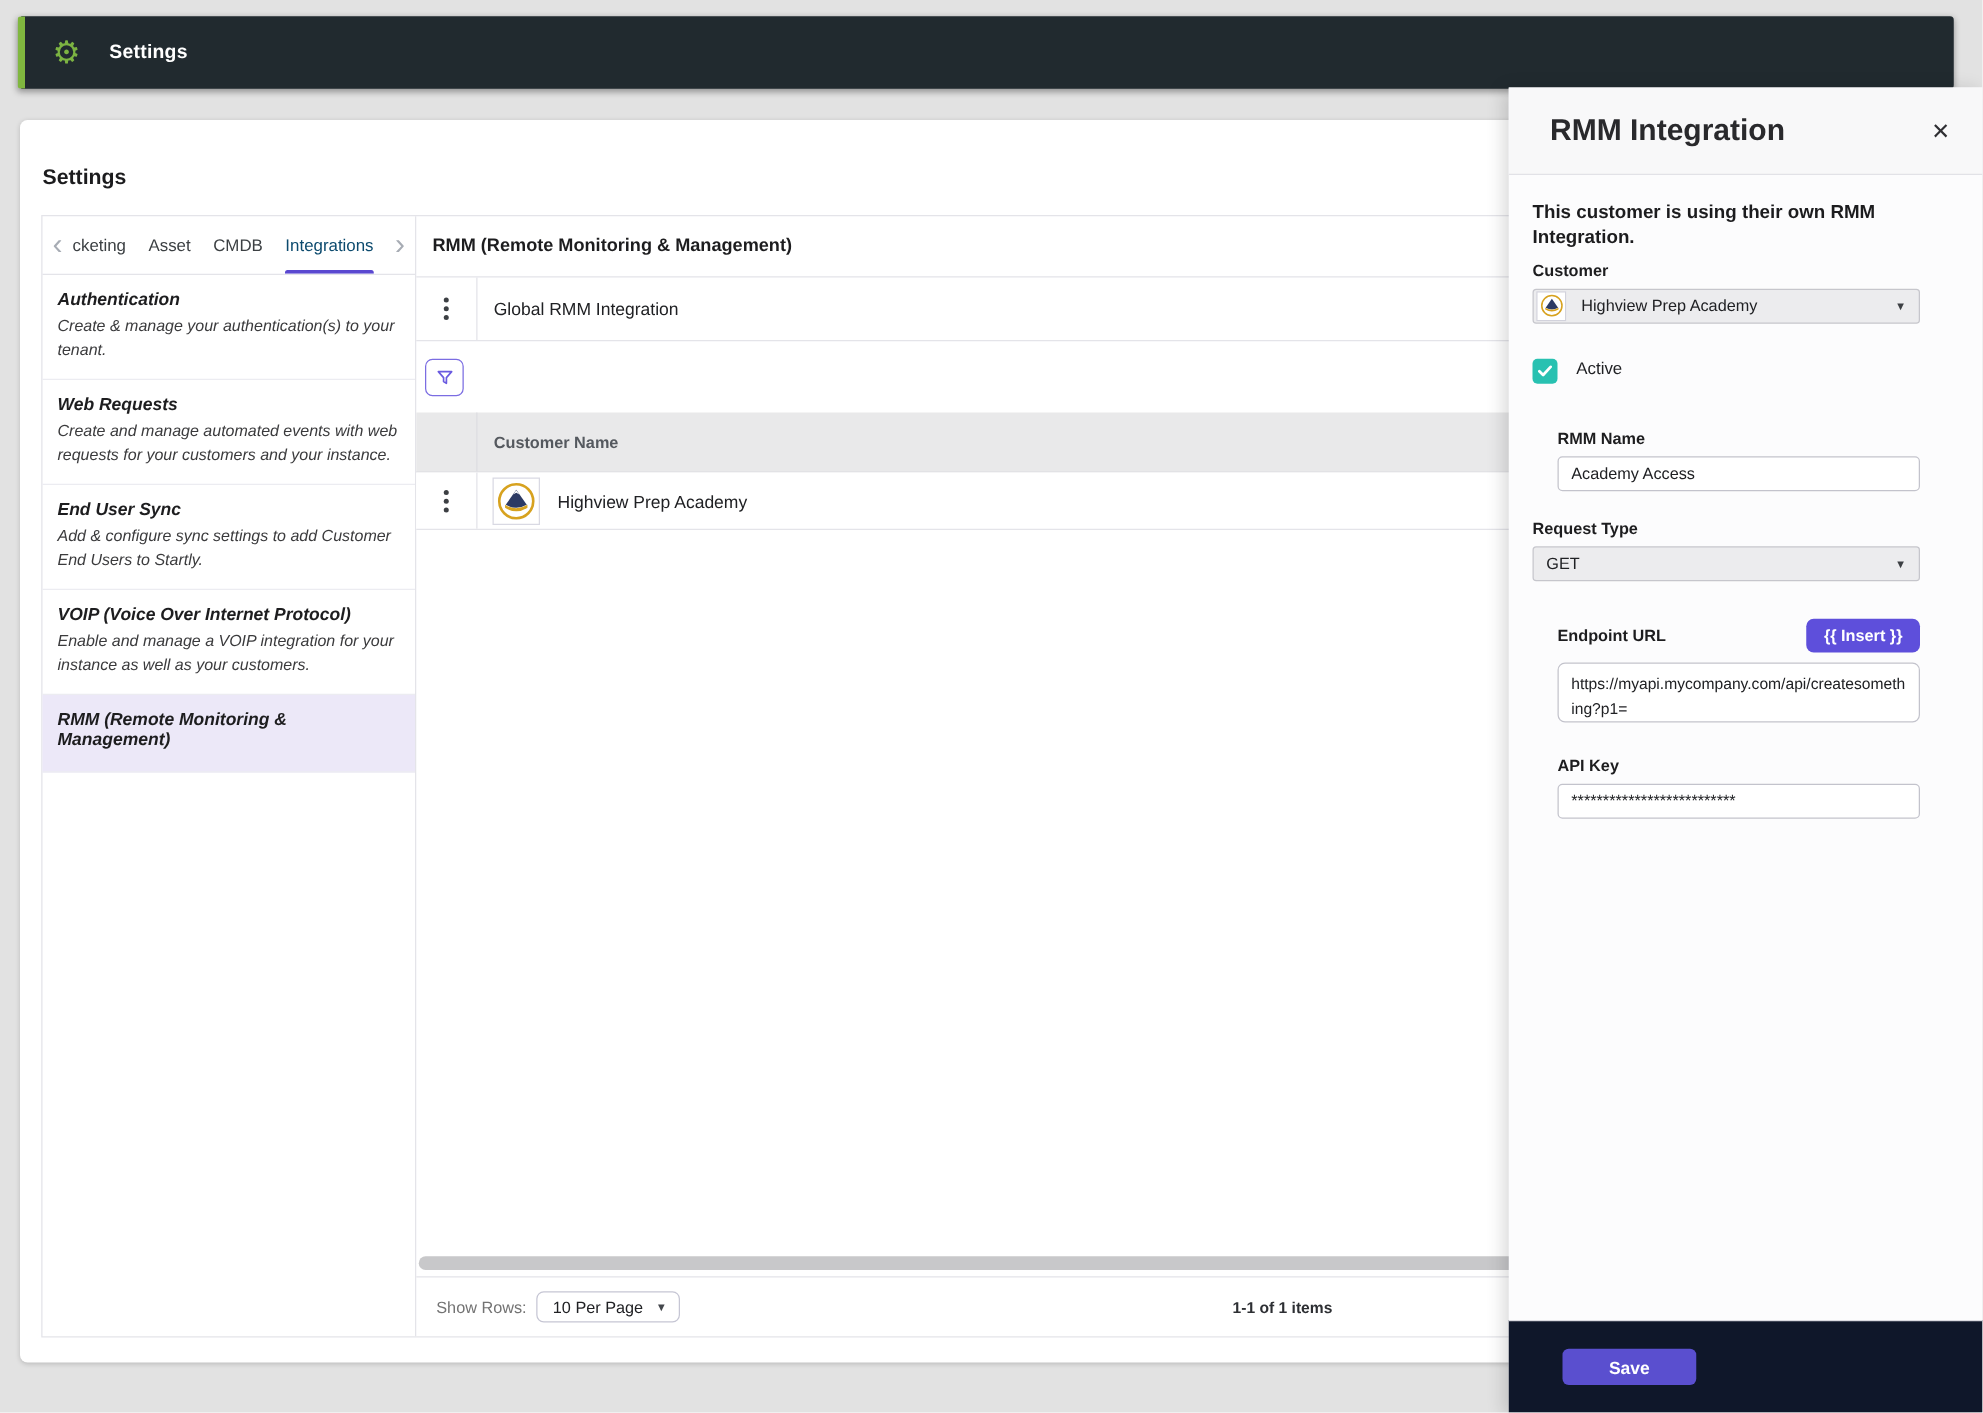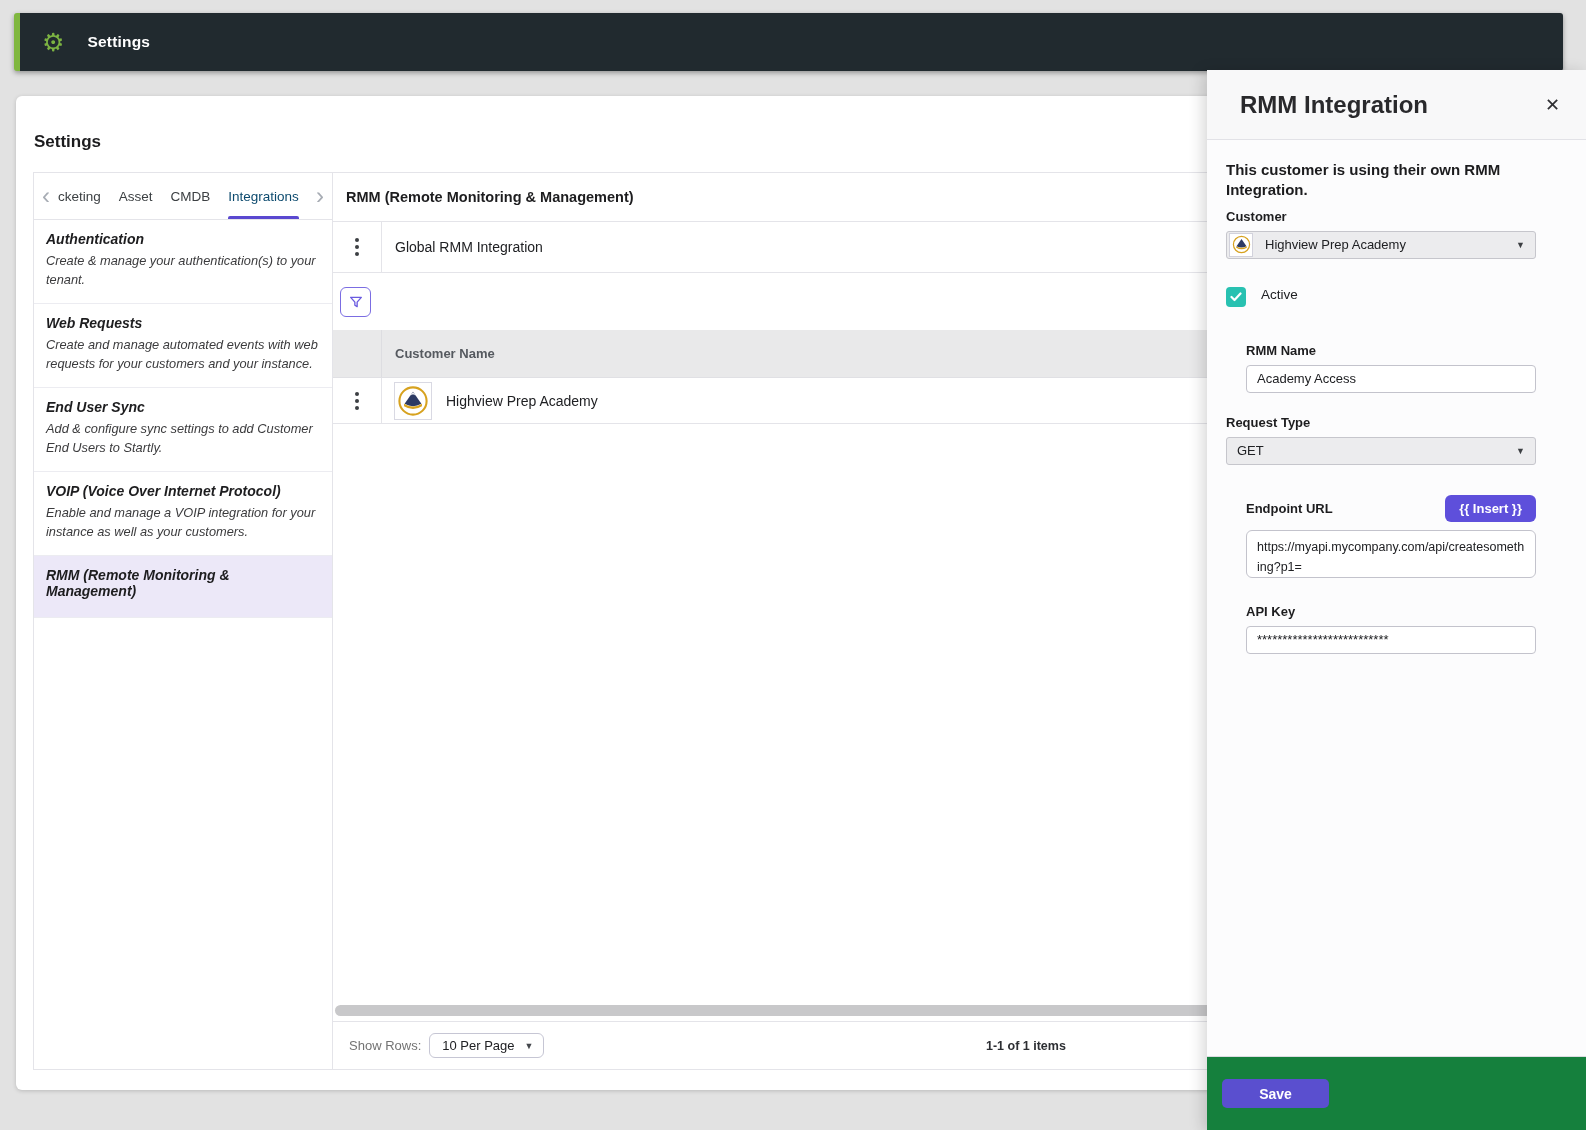--- a/index.html
+++ b/index.html
@@ -148,22 +148,22 @@
     border:none; border-radius:6px; padding:6px 14px; cursor:pointer;
     font-family:"Liberation Sans", sans-serif;
   }
   .url-area {
     width:100%; height:48px; border:1px solid #c3c3cc; border-radius:6px;
     padding:6px 10px; font-size:12.5px; line-height:1.6; color:#202124;
     resize:none; overflow:hidden; word-break:break-all;
     font-family:"Liberation Sans", sans-serif; background:#fff;
   }
   .drawer-footer {
-    height:74px; flex:none; background:#15803d; border-top:1px solid #dcdce2;
-    display:flex; align-items:center; padding-left:15px;
+    height:74px; flex:none; background:#0f172a; border-top:1px solid #dcdce2;
+    display:flex; align-items:center; padding-left:43px;
   }
   .save-btn {
     width:107px; height:29px; background:#5a4fcf; border:none; border-radius:5px;
     color:#fff; font-weight:bold; font-size:14px; cursor:pointer;
     font-family:"Liberation Sans", sans-serif;
   }
 </style>
 </head>
 <body>
 

